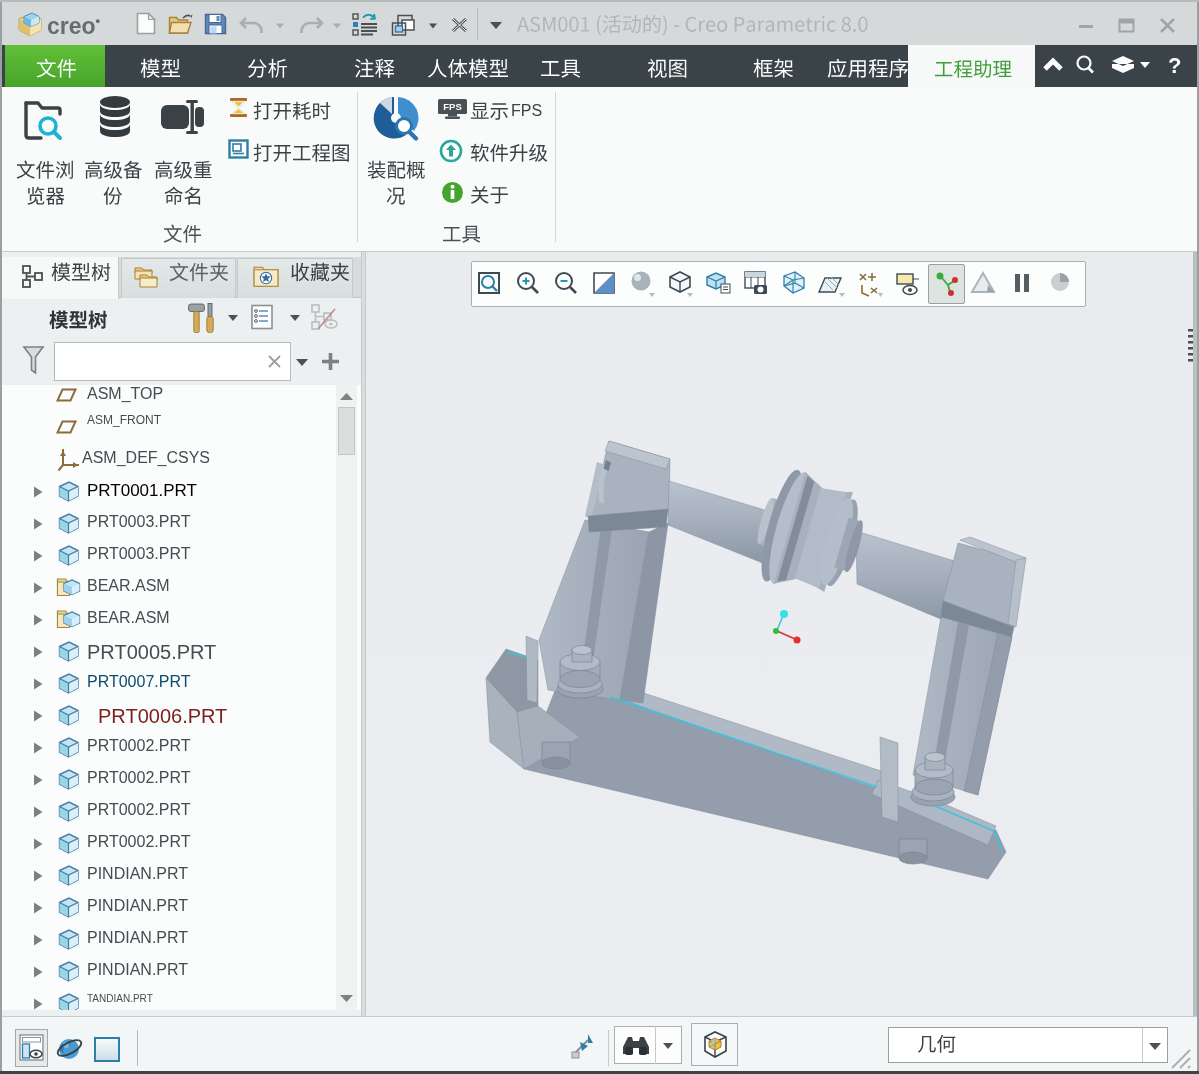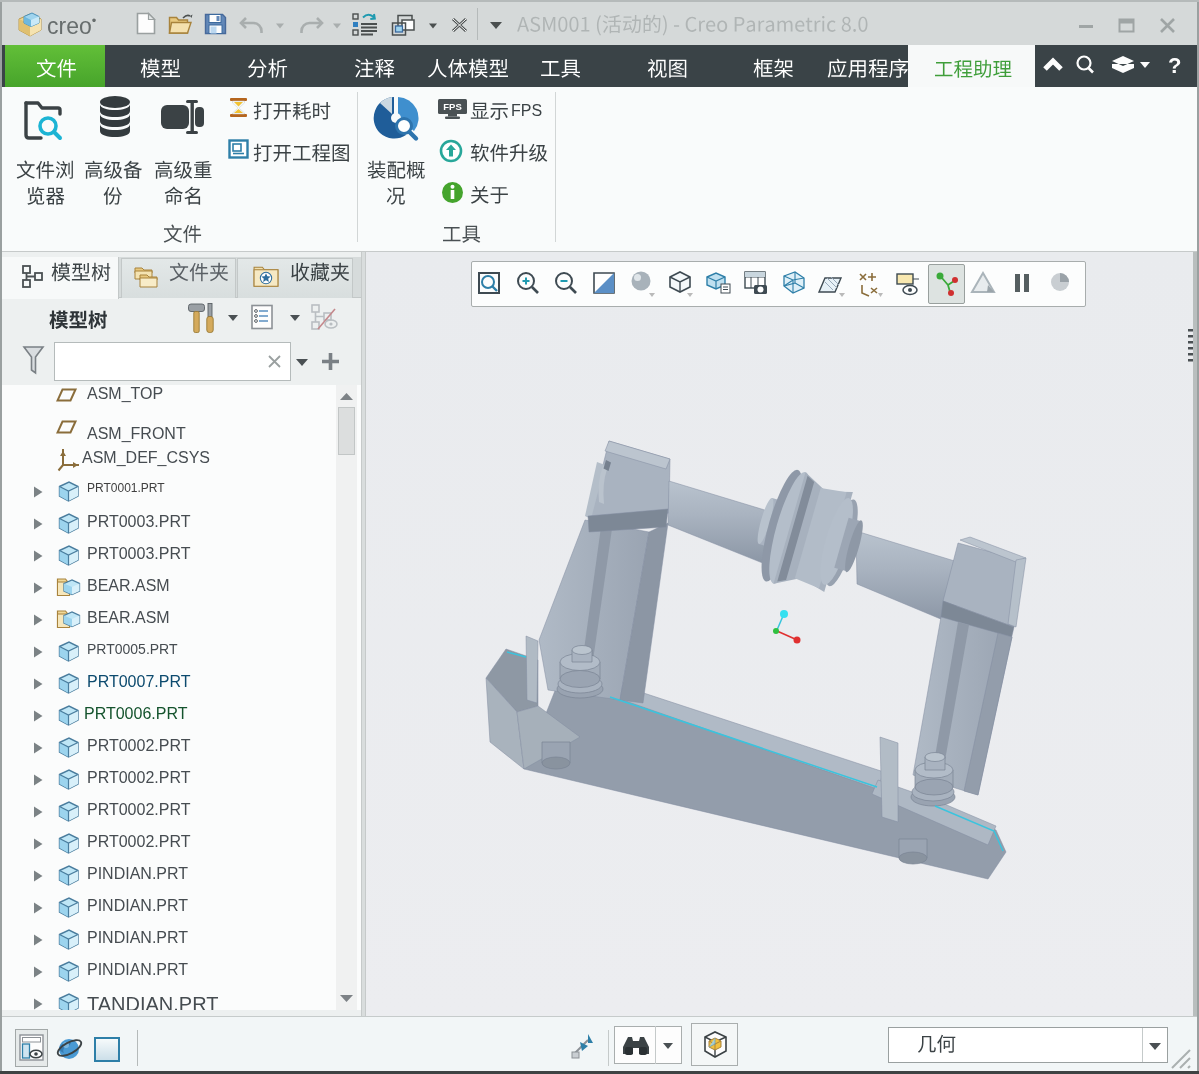--- a/index.html
+++ b/index.html
@@ -9,21 +9,21 @@
 
 <div class="abs" style="left:2px;top:2px;width:1195px;height:1070px;background:#d5d9d9"></div>
 <svg class="abs" style="left:15px;top:9px" width="30" height="30" viewBox="0 0 30 30">
 <path d="M4 10 L15 5 L26 10 L26 21 L15 27 L4 21 Z" fill="#edd494" stroke="#bb9a4e" stroke-width="1"></path>
 <path d="M4 10 L15 15 L15 27 L4 21 Z" fill="#dfc070"></path>
 <path d="M15 15 L26 10 L26 21 L15 27 Z" fill="#f5e3b0"></path>
 <path d="M9 7.5 L17 4 L24 7.5 L24 14 L16 17.5 L9 14 Z" fill="#9fd4ee" stroke="#4a90b8" stroke-width="1"></path>
 <path d="M9 7.5 L16 11 L16 17.5 L9 14 Z" fill="#6db8de"></path>
 <path d="M16 11 L24 7.5 L24 14 L16 17.5 Z" fill="#c8e9f8"></path>
 </svg>
-<div class="abs" style="left:47px;top:13px;font-size:23px;font-weight:normal;color:#676d6d;letter-spacing:0px">creo<span style="font-size:13px;vertical-align:9px">•</span></div>
+<div class="abs" style="left:47px;top:13px;font-size:23px;font-weight:bold;color:#676d6d;letter-spacing:0px">creo<span style="font-size:13px;vertical-align:9px">•</span></div>
 <svg class="abs" style="left:136px;top:12px" width="20" height="23" viewBox="0 0 20 23">
 <path d="M1.5 1.5 h11 l6 6 v14 h-17 z" fill="#fdfdfd" stroke="#9aa0a0" stroke-width="1.6"></path>
 <path d="M12.5 1.5 l6 6 h-6 z" fill="#e4e8e8" stroke="#9aa0a0" stroke-width="1.2"></path>
 </svg>
 <svg class="abs" style="left:168px;top:12px" width="26" height="23" viewBox="0 0 26 23">
 <path d="M15 6 q4 -4 7 -2" fill="none" stroke="#4a4f4f" stroke-width="1.6"></path>
 <path d="M22 4 l2.5 -1.5 l-1 3.5 z" fill="#4a4f4f"></path>
 <path d="M1.5 5.5 h7 l2 2.5 h9 v13 h-18 z" fill="#e8c87e" stroke="#a8833c" stroke-width="1.4"></path>
 <path d="M3.5 10.5 h19.5 l-3.5 10.5 h-18 z" fill="#f4e0ae" stroke="#a8833c" stroke-width="1.4"></path>
 </svg>
@@ -315,39 +315,39 @@
   </svg>
 <div class="abs" style="left:2px;top:385px;width:359px;height:625px;background:#fbfcfc"></div>
 <div class="abs" style="left:2px;top:385px;width:359px;height:625px;overflow:hidden">
 <svg class="abs" style="left:54px;top:1px" width="24" height="18" viewBox="0 0 24 18">
       <path d="M6.5 3.5 h13 l-5 11 h-13 z" fill="none" stroke="#8a6d3b" stroke-width="2"></path>
     </svg>
 <div class="abs" style="left:85px;top:0px;font-size:16px;color:#464c51">ASM_TOP</div>
 <svg class="abs" style="left:54px;top:33px" width="24" height="18" viewBox="0 0 24 18">
       <path d="M6.5 3.5 h13 l-5 11 h-13 z" fill="none" stroke="#8a6d3b" stroke-width="2"></path>
     </svg>
-<div class="abs" style="left:85px;top:40px;font-size:16px;color:#464c51">ASM_FRONT</div>
+<div class="abs" style="left:85px;top:28px;font-size:12px;color:#464c51">ASM_FRONT</div>
 <svg class="abs" style="left:54px;top:62px" width="26" height="26" viewBox="0 0 26 26">
       <path d="M7 2 v16 h16" fill="none" stroke="#8a6d3b" stroke-width="2"></path>
       <path d="M7 4 l-3 5 h6 z" fill="#8a6d3b"></path>
       <path d="M22 18 l-5 -3 v6 z" fill="#8a6d3b"></path>
       <path d="M7 18 L2.5 23.5" stroke="#8a6d3b" stroke-width="2"></path>
     </svg>
 <div class="abs" style="left:80px;top:64px;font-size:16px;color:#464c51">ASM_DEF_CSYS</div>
 <svg class="abs" style="left:30px;top:100px" width="12" height="14">
       <path d="M2 1.5 L10.5 7 L2 12.5 Z" fill="#7b8285"></path>
     </svg>
 <svg class="abs" style="left:55px;top:95px" width="23" height="23" viewBox="0 0 23 23">
 <path d="M2.5 6.5 L12 2 L21 6.5 L21 16 L11.5 21 L2.5 16 Z" fill="#bfe6f6" stroke="#4a7d9e" stroke-width="1.4"></path>
 <path d="M2.5 6.5 L11.5 11 L11.5 21 L2.5 16 Z" fill="#9cd4ee"></path>
 <path d="M11.5 11 L21 6.5 L21 16 L11.5 21 Z" fill="#d8f0fa"></path>
 <path d="M2.5 6.5 L11.5 11 L21 6.5" fill="none" stroke="#4a7d9e" stroke-width="1.2"></path>
 <path d="M11.5 11 V21" stroke="#4a7d9e" stroke-width="1.2"></path>
     </svg>
-<div class="abs" style="left:85px;top:96px;font-size:12px;color:#404040">PRT0001.PRT</div>
+<div class="abs" style="left:85px;top:96px;font-size:17px;color:#000000">PRT0001.PRT</div>
 <svg class="abs" style="left:30px;top:132px" width="12" height="14">
       <path d="M2 1.5 L10.5 7 L2 12.5 Z" fill="#7b8285"></path>
     </svg>
 <svg class="abs" style="left:55px;top:127px" width="23" height="23" viewBox="0 0 23 23">
 <path d="M2.5 6.5 L12 2 L21 6.5 L21 16 L11.5 21 L2.5 16 Z" fill="#bfe6f6" stroke="#4a7d9e" stroke-width="1.4"></path>
 <path d="M2.5 6.5 L11.5 11 L11.5 21 L2.5 16 Z" fill="#9cd4ee"></path>
 <path d="M11.5 11 L21 6.5 L21 16 L11.5 21 Z" fill="#d8f0fa"></path>
 <path d="M2.5 6.5 L11.5 11 L21 6.5" fill="none" stroke="#4a7d9e" stroke-width="1.2"></path>
 <path d="M11.5 11 V21" stroke="#4a7d9e" stroke-width="1.2"></path>
     </svg>
@@ -388,21 +388,21 @@
 <svg class="abs" style="left:30px;top:260px" width="12" height="14">
       <path d="M2 1.5 L10.5 7 L2 12.5 Z" fill="#7b8285"></path>
     </svg>
 <svg class="abs" style="left:55px;top:255px" width="23" height="23" viewBox="0 0 23 23">
 <path d="M2.5 6.5 L12 2 L21 6.5 L21 16 L11.5 21 L2.5 16 Z" fill="#bfe6f6" stroke="#4a7d9e" stroke-width="1.4"></path>
 <path d="M2.5 6.5 L11.5 11 L11.5 21 L2.5 16 Z" fill="#9cd4ee"></path>
 <path d="M11.5 11 L21 6.5 L21 16 L11.5 21 Z" fill="#d8f0fa"></path>
 <path d="M2.5 6.5 L11.5 11 L21 6.5" fill="none" stroke="#4a7d9e" stroke-width="1.2"></path>
 <path d="M11.5 11 V21" stroke="#4a7d9e" stroke-width="1.2"></path>
     </svg>
-<div class="abs" style="left:85px;top:256px;font-size:14px;color:#464c51">PRT0005.PRT</div>
+<div class="abs" style="left:85px;top:256px;font-size:20px;color:#464c51">PRT0005.PRT</div>
 <svg class="abs" style="left:30px;top:292px" width="12" height="14">
       <path d="M2 1.5 L10.5 7 L2 12.5 Z" fill="#7b8285"></path>
     </svg>
 <svg class="abs" style="left:55px;top:287px" width="23" height="23" viewBox="0 0 23 23">
 <path d="M2.5 6.5 L12 2 L21 6.5 L21 16 L11.5 21 L2.5 16 Z" fill="#bfe6f6" stroke="#4a7d9e" stroke-width="1.4"></path>
 <path d="M2.5 6.5 L11.5 11 L11.5 21 L2.5 16 Z" fill="#9cd4ee"></path>
 <path d="M11.5 11 L21 6.5 L21 16 L11.5 21 Z" fill="#d8f0fa"></path>
 <path d="M2.5 6.5 L11.5 11 L21 6.5" fill="none" stroke="#4a7d9e" stroke-width="1.2"></path>
 <path d="M11.5 11 V21" stroke="#4a7d9e" stroke-width="1.2"></path>
     </svg>
@@ -410,21 +410,21 @@
 <svg class="abs" style="left:30px;top:324px" width="12" height="14">
       <path d="M2 1.5 L10.5 7 L2 12.5 Z" fill="#7b8285"></path>
     </svg>
 <svg class="abs" style="left:55px;top:319px" width="23" height="23" viewBox="0 0 23 23">
 <path d="M2.5 6.5 L12 2 L21 6.5 L21 16 L11.5 21 L2.5 16 Z" fill="#bfe6f6" stroke="#4a7d9e" stroke-width="1.4"></path>
 <path d="M2.5 6.5 L11.5 11 L11.5 21 L2.5 16 Z" fill="#9cd4ee"></path>
 <path d="M11.5 11 L21 6.5 L21 16 L11.5 21 Z" fill="#d8f0fa"></path>
 <path d="M2.5 6.5 L11.5 11 L21 6.5" fill="none" stroke="#4a7d9e" stroke-width="1.2"></path>
 <path d="M11.5 11 V21" stroke="#4a7d9e" stroke-width="1.2"></path>
     </svg>
-<div class="abs" style="left:82px;top:320px;font-size:16px;color:#14532d">PRT0006.PRT</div>
+<div class="abs" style="left:96px;top:320px;font-size:20px;color:#7f1d1d">PRT0006.PRT</div>
 <svg class="abs" style="left:30px;top:356px" width="12" height="14">
       <path d="M2 1.5 L10.5 7 L2 12.5 Z" fill="#7b8285"></path>
     </svg>
 <svg class="abs" style="left:55px;top:351px" width="23" height="23" viewBox="0 0 23 23">
 <path d="M2.5 6.5 L12 2 L21 6.5 L21 16 L11.5 21 L2.5 16 Z" fill="#bfe6f6" stroke="#4a7d9e" stroke-width="1.4"></path>
 <path d="M2.5 6.5 L11.5 11 L11.5 21 L2.5 16 Z" fill="#9cd4ee"></path>
 <path d="M11.5 11 L21 6.5 L21 16 L11.5 21 Z" fill="#d8f0fa"></path>
 <path d="M2.5 6.5 L11.5 11 L21 6.5" fill="none" stroke="#4a7d9e" stroke-width="1.2"></path>
 <path d="M11.5 11 V21" stroke="#4a7d9e" stroke-width="1.2"></path>
     </svg>
@@ -509,21 +509,21 @@
 <svg class="abs" style="left:30px;top:612px" width="12" height="14">
       <path d="M2 1.5 L10.5 7 L2 12.5 Z" fill="#7b8285"></path>
     </svg>
 <svg class="abs" style="left:55px;top:607px" width="23" height="23" viewBox="0 0 23 23">
 <path d="M2.5 6.5 L12 2 L21 6.5 L21 16 L11.5 21 L2.5 16 Z" fill="#bfe6f6" stroke="#4a7d9e" stroke-width="1.4"></path>
 <path d="M2.5 6.5 L11.5 11 L11.5 21 L2.5 16 Z" fill="#9cd4ee"></path>
 <path d="M11.5 11 L21 6.5 L21 16 L11.5 21 Z" fill="#d8f0fa"></path>
 <path d="M2.5 6.5 L11.5 11 L21 6.5" fill="none" stroke="#4a7d9e" stroke-width="1.2"></path>
 <path d="M11.5 11 V21" stroke="#4a7d9e" stroke-width="1.2"></path>
     </svg>
-<div class="abs" style="left:85px;top:608px;font-size:20px;color:#464c51">TANDIAN.PRT</div>
+<div class="abs" style="left:85px;top:608px;font-size:10px;color:#464c51">TANDIAN.PRT</div>
 </div>
 <div class="abs" style="left:336px;top:385px;width:21px;height:625px;background:#f0f1f1"></div>
 <svg class="abs" style="left:336px;top:389px" width="21" height="16">
     <path d="M4 11 L10.5 4 L17 11 Z" fill="#7d8286"></path>
   </svg>
 <div class="abs" style="left:338px;top:407px;width:17px;height:48px;background:#dcdede;border:1px solid #c2c6c6"></div>
 <svg class="abs" style="left:336px;top:990px" width="21" height="16">
     <path d="M4 5 L10.5 12 L17 5 Z" fill="#7d8286"></path>
   </svg>
 <div class="abs" style="left:361px;top:252px;width:5px;height:764px;background:#d9dddd;border-left:1px solid #c6caca;border-right:1px solid #c6caca"></div>

